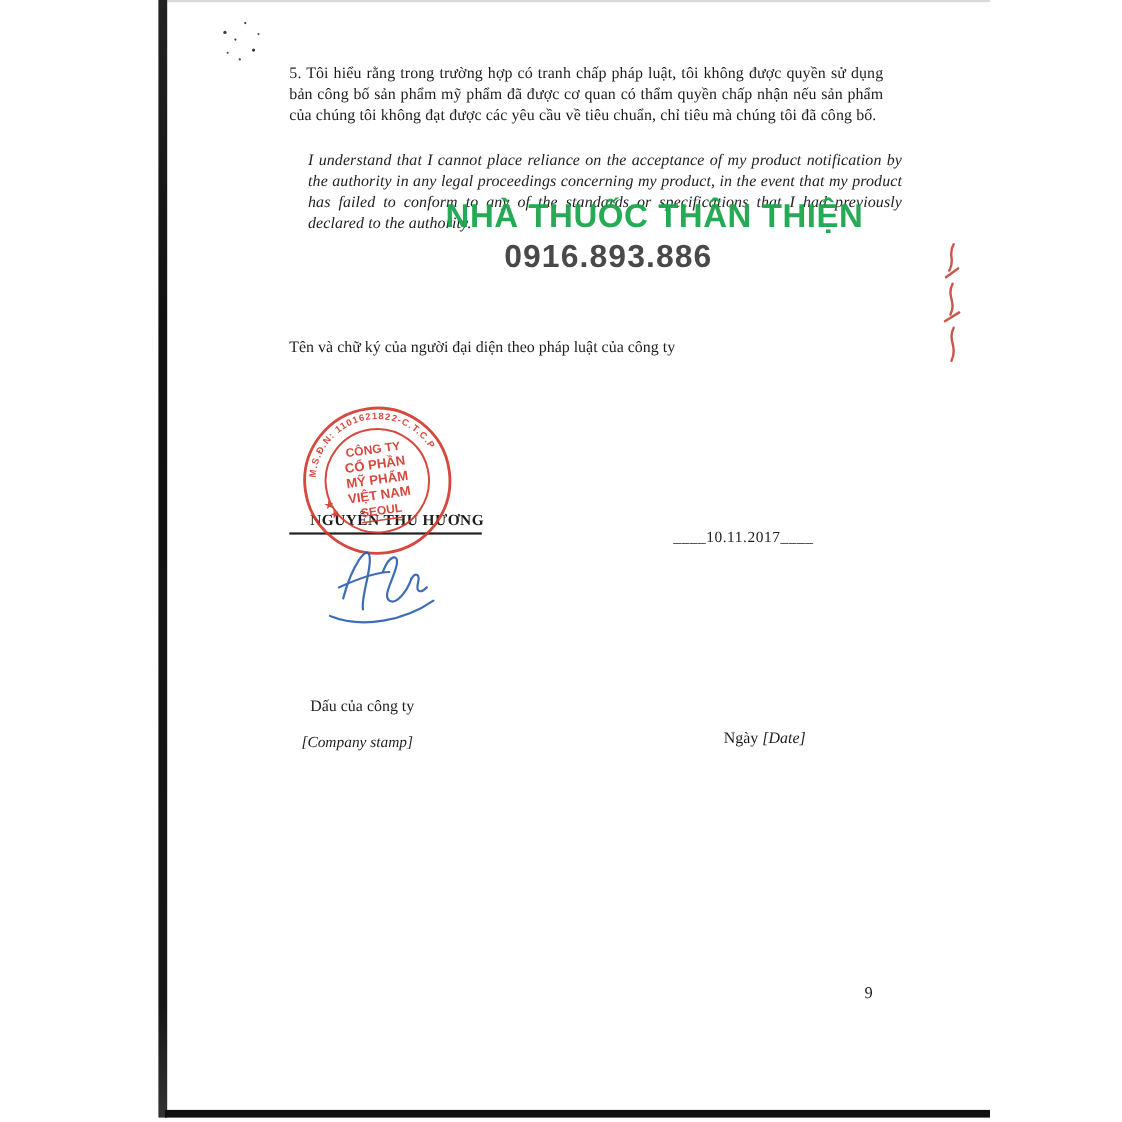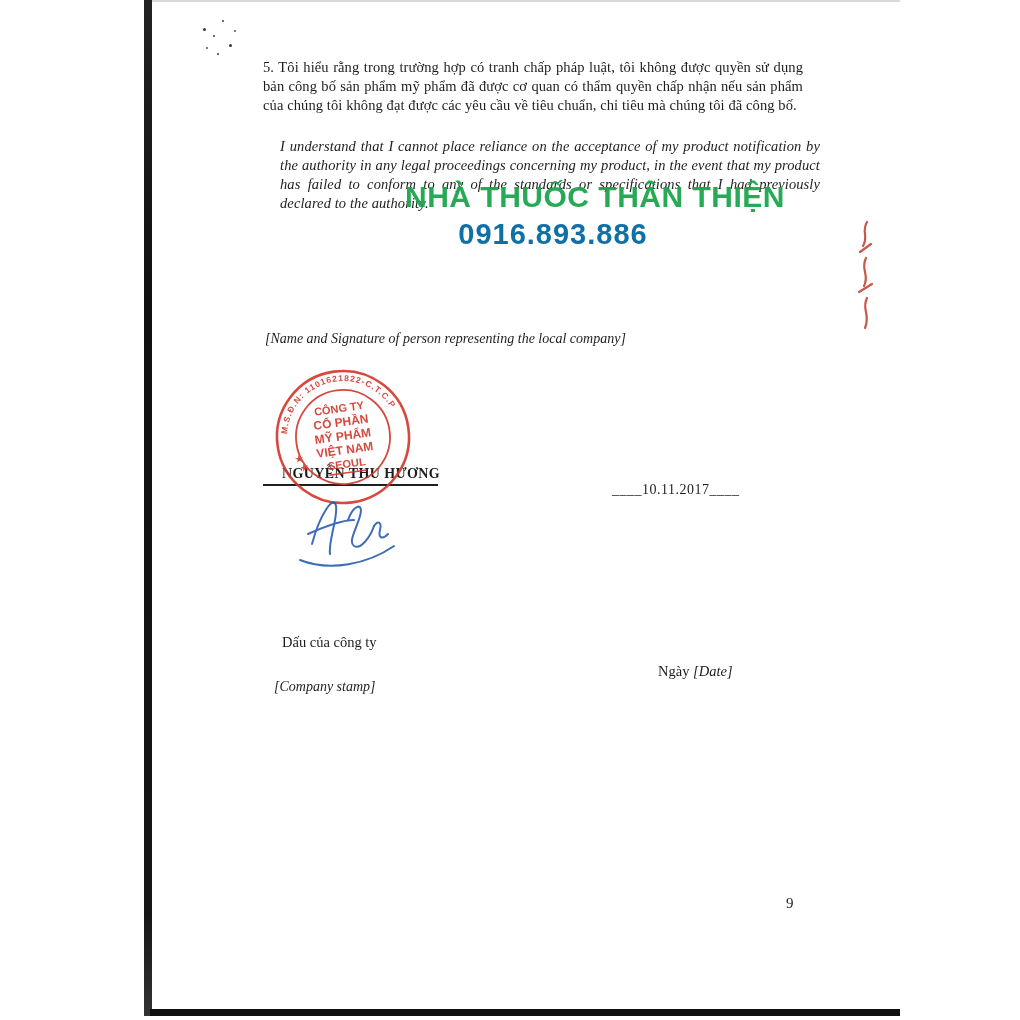--- a/index.html
+++ b/index.html
@@ -50,33 +50,33 @@
     <div class="abs speck" style="left:206px;top:47px;width:2px;height:2px;background:#555;"></div>
     <div class="abs speck" style="left:234px;top:30px;width:2px;height:2px;background:#555;"></div>
     <div class="abs speck" style="left:217px;top:53px;width:2px;height:2px;"></div>
   </div>
 
   <div class="abs para" style="left:263px;top:58px;">5.  Tôi hiểu rằng trong trường hợp có tranh chấp pháp luật, tôi không được quyền sử dụng bản công bố sản phẩm mỹ phẩm đã được cơ quan có thẩm quyền chấp nhận nếu sản phẩm của chúng tôi không đạt được các yêu cầu về tiêu chuẩn, chỉ tiêu mà chúng tôi đã công bố.</div>
 
   <div class="abs para para-en" style="left:263px;top:137px;">I understand that I cannot place reliance on the acceptance of my product notification by the authority in any legal proceedings concerning my product, in the event that my product has failed to conform to any of the standards or specifications that I had previously declared to the authority.</div>
 
   <div class="abs wm wm1" style="color:#1ca64d;">NHÀ THUỐC THÂN THIỆN</div>
-  <div class="abs wm wm2" style="color:#0369a1;">0916.893.886</div>
+  <div class="abs wm wm2" style="color:#404040;">0916.893.886</div>
 
   <svg class="abs redmarks" viewBox="0 0 40 120">
     <g fill="none" stroke="#c03a2b" stroke-width="2.2" stroke-linecap="round">
       <path d="M21,4 C15,14 23,18 17,28"></path>
       <path d="M14,34 L25,26"></path>
       <path d="M20,40 C14,52 24,56 18,68"></path>
       <path d="M13,74 L26,66"></path>
       <path d="M21,80 C15,92 25,96 19,110"></path>
     </g>
   </svg>
 
-  <div class="abs label-en" style="left:265px;top:331px;">[Name and Signature of person representing the local company]</div>
+  <div class="abs label" style="left:263px;top:308px;">Tên và chữ ký của người đại diện theo pháp luật của công ty</div>
 
   <div class="abs stamp-wrap">
     <svg viewBox="0 0 150 150" width="150" height="150">
       <defs>
         <path id="ringTop" d="M 19,75 A 56,56 0 0 1 131,75"></path>
         <path id="ringBot" d="M 23,75 A 52,52 0 0 0 127,75"></path>
       </defs>
       <circle cx="75" cy="75" r="66" fill="none" stroke="#d23a2e" stroke-width="2.6"></circle>
       <circle cx="75" cy="75" r="47" fill="none" stroke="#d23a2e" stroke-width="1.8"></circle>
       <text font-family="Liberation Sans,sans-serif" font-size="8.5" font-weight="bold" fill="#d23a2e" letter-spacing="1">
@@ -105,21 +105,21 @@
       <path d="M18,58 C36,50 52,44 64,44"></path>
       <path d="M58,44 C64,28 74,26 70,40 C66,54 58,66 64,70 C70,74 80,62 84,50"></path>
       <path d="M84,50 C88,44 92,46 90,54 C88,62 92,64 98,58"></path>
       <path d="M10,84 C40,96 78,88 104,70"></path>
     </g>
   </svg>
 
   <div class="abs date-line" style="left:612px;top:482px;">____10.11.2017____</div>
 
   <div class="abs label" style="left:282px;top:634px;">Dấu của công ty</div>
-  <div class="abs label-en" style="left:274px;top:668px;margin-top:11px;">[Company stamp]</div>
+  <div class="abs label-en" style="left:274px;top:668px;">[Company stamp]</div>
 
   <div class="abs label" style="left:658px;top:663px;">
     <span>Ngày </span><span style="font-style:italic;text-align:center;">[Date]</span>
   </div>
 
   <div class="abs pagenum" style="left:786px;top:895px;">9</div>
 
 </div>
 
 </body></html>

